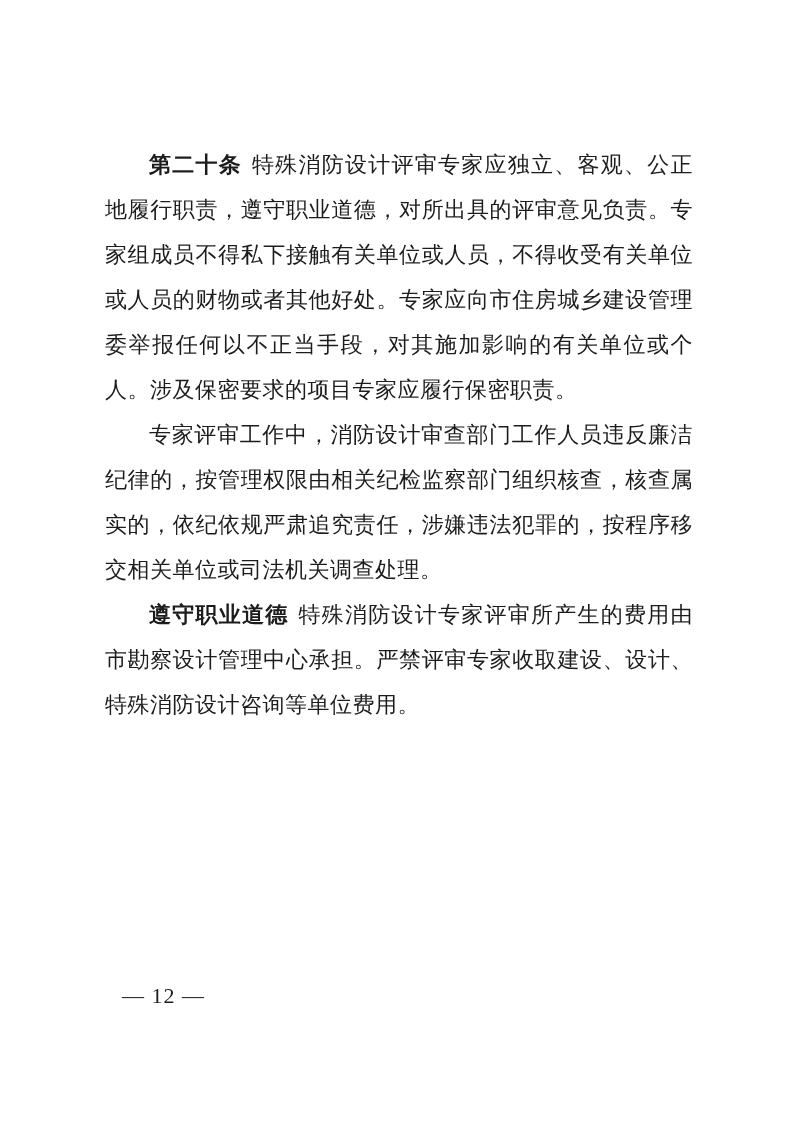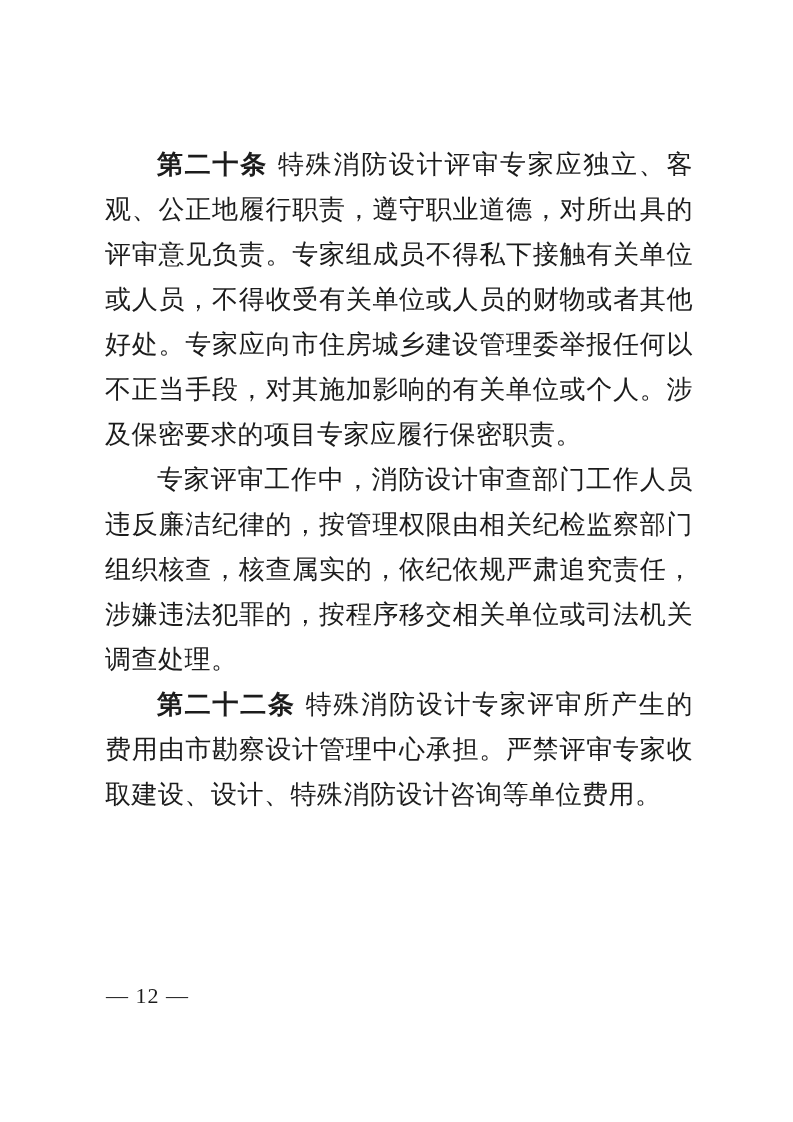--- a/index.html
+++ b/index.html
@@ -17,40 +17,40 @@
     color: #1c1c1c;
   }
   .content {
     position: absolute;
     left: 105px;
     top: 142px;
     width: 588px;
   }
   .para {
     margin: 0;
-    font-size: 26px;
+    font-size: 22px;
     line-height: 45px;
     text-align: justify;
     text-justify: inter-ideograph;
     text-indent: 2em;
     word-break: break-all;
     letter-spacing: 0.5px;
   }
   .para.indent-lg {
     text-indent: 2.4em;
   }
   .article-heading {
     font-weight: bold;
   }
   .article-heading:not(:empty) {
     margin-right: 10px;
   }
   .footer {
     position: absolute;
-    left: 106px;
+    left: 122px;
     top: 982px;
     font-size: 22px;
     line-height: 28px;
     color: #1c1c1c;
     letter-spacing: 1px;
   }
 </style>
 </head>
 <body>
 
@@ -60,20 +60,20 @@
     <p class="para">
       <span class="article-heading">第二十条</span><span>特殊消防设计评审专家应独立、客观、公正地履行职责，遵守职业道德，对所出具的评审意见负责。专家组成员不得私下接触有关单位或人员，不得收受有关单位或人员的财物或者其他好处。专家应向市住房城乡建设管理委举报任何以不正当手段，对其施加影响的有关单位或个人。涉及保密要求的项目专家应履行保密职责。</span>
     </p>
 
 
     <p class="para">
       <span class="article-heading"></span><span>专家评审工作中，消防设计审查部门工作人员违反廉洁纪律的，按管理权限由相关纪检监察部门组织核查，核查属实的，依纪依规严肃追究责任，涉嫌违法犯罪的，按程序移交相关单位或司法机关调查处理。</span>
     </p>
 
     <p class="para">
-      <span class="article-heading">第二十二条</span><span>特殊消防设计专家评审所产生的费用由市勘察设计管理中心承担。严禁评审专家收取建设、设计、特殊消防设计咨询等单位费用。</span>
+      <span class="article-heading">遵守职业道德</span><span>特殊消防设计专家评审所产生的费用由市勘察设计管理中心承担。严禁评审专家收取建设、设计、特殊消防设计咨询等单位费用。</span>
     </p>
 
 
   </div>
 
   <div class="footer">— 12 —</div>
 </div>
 
 </body></html>

